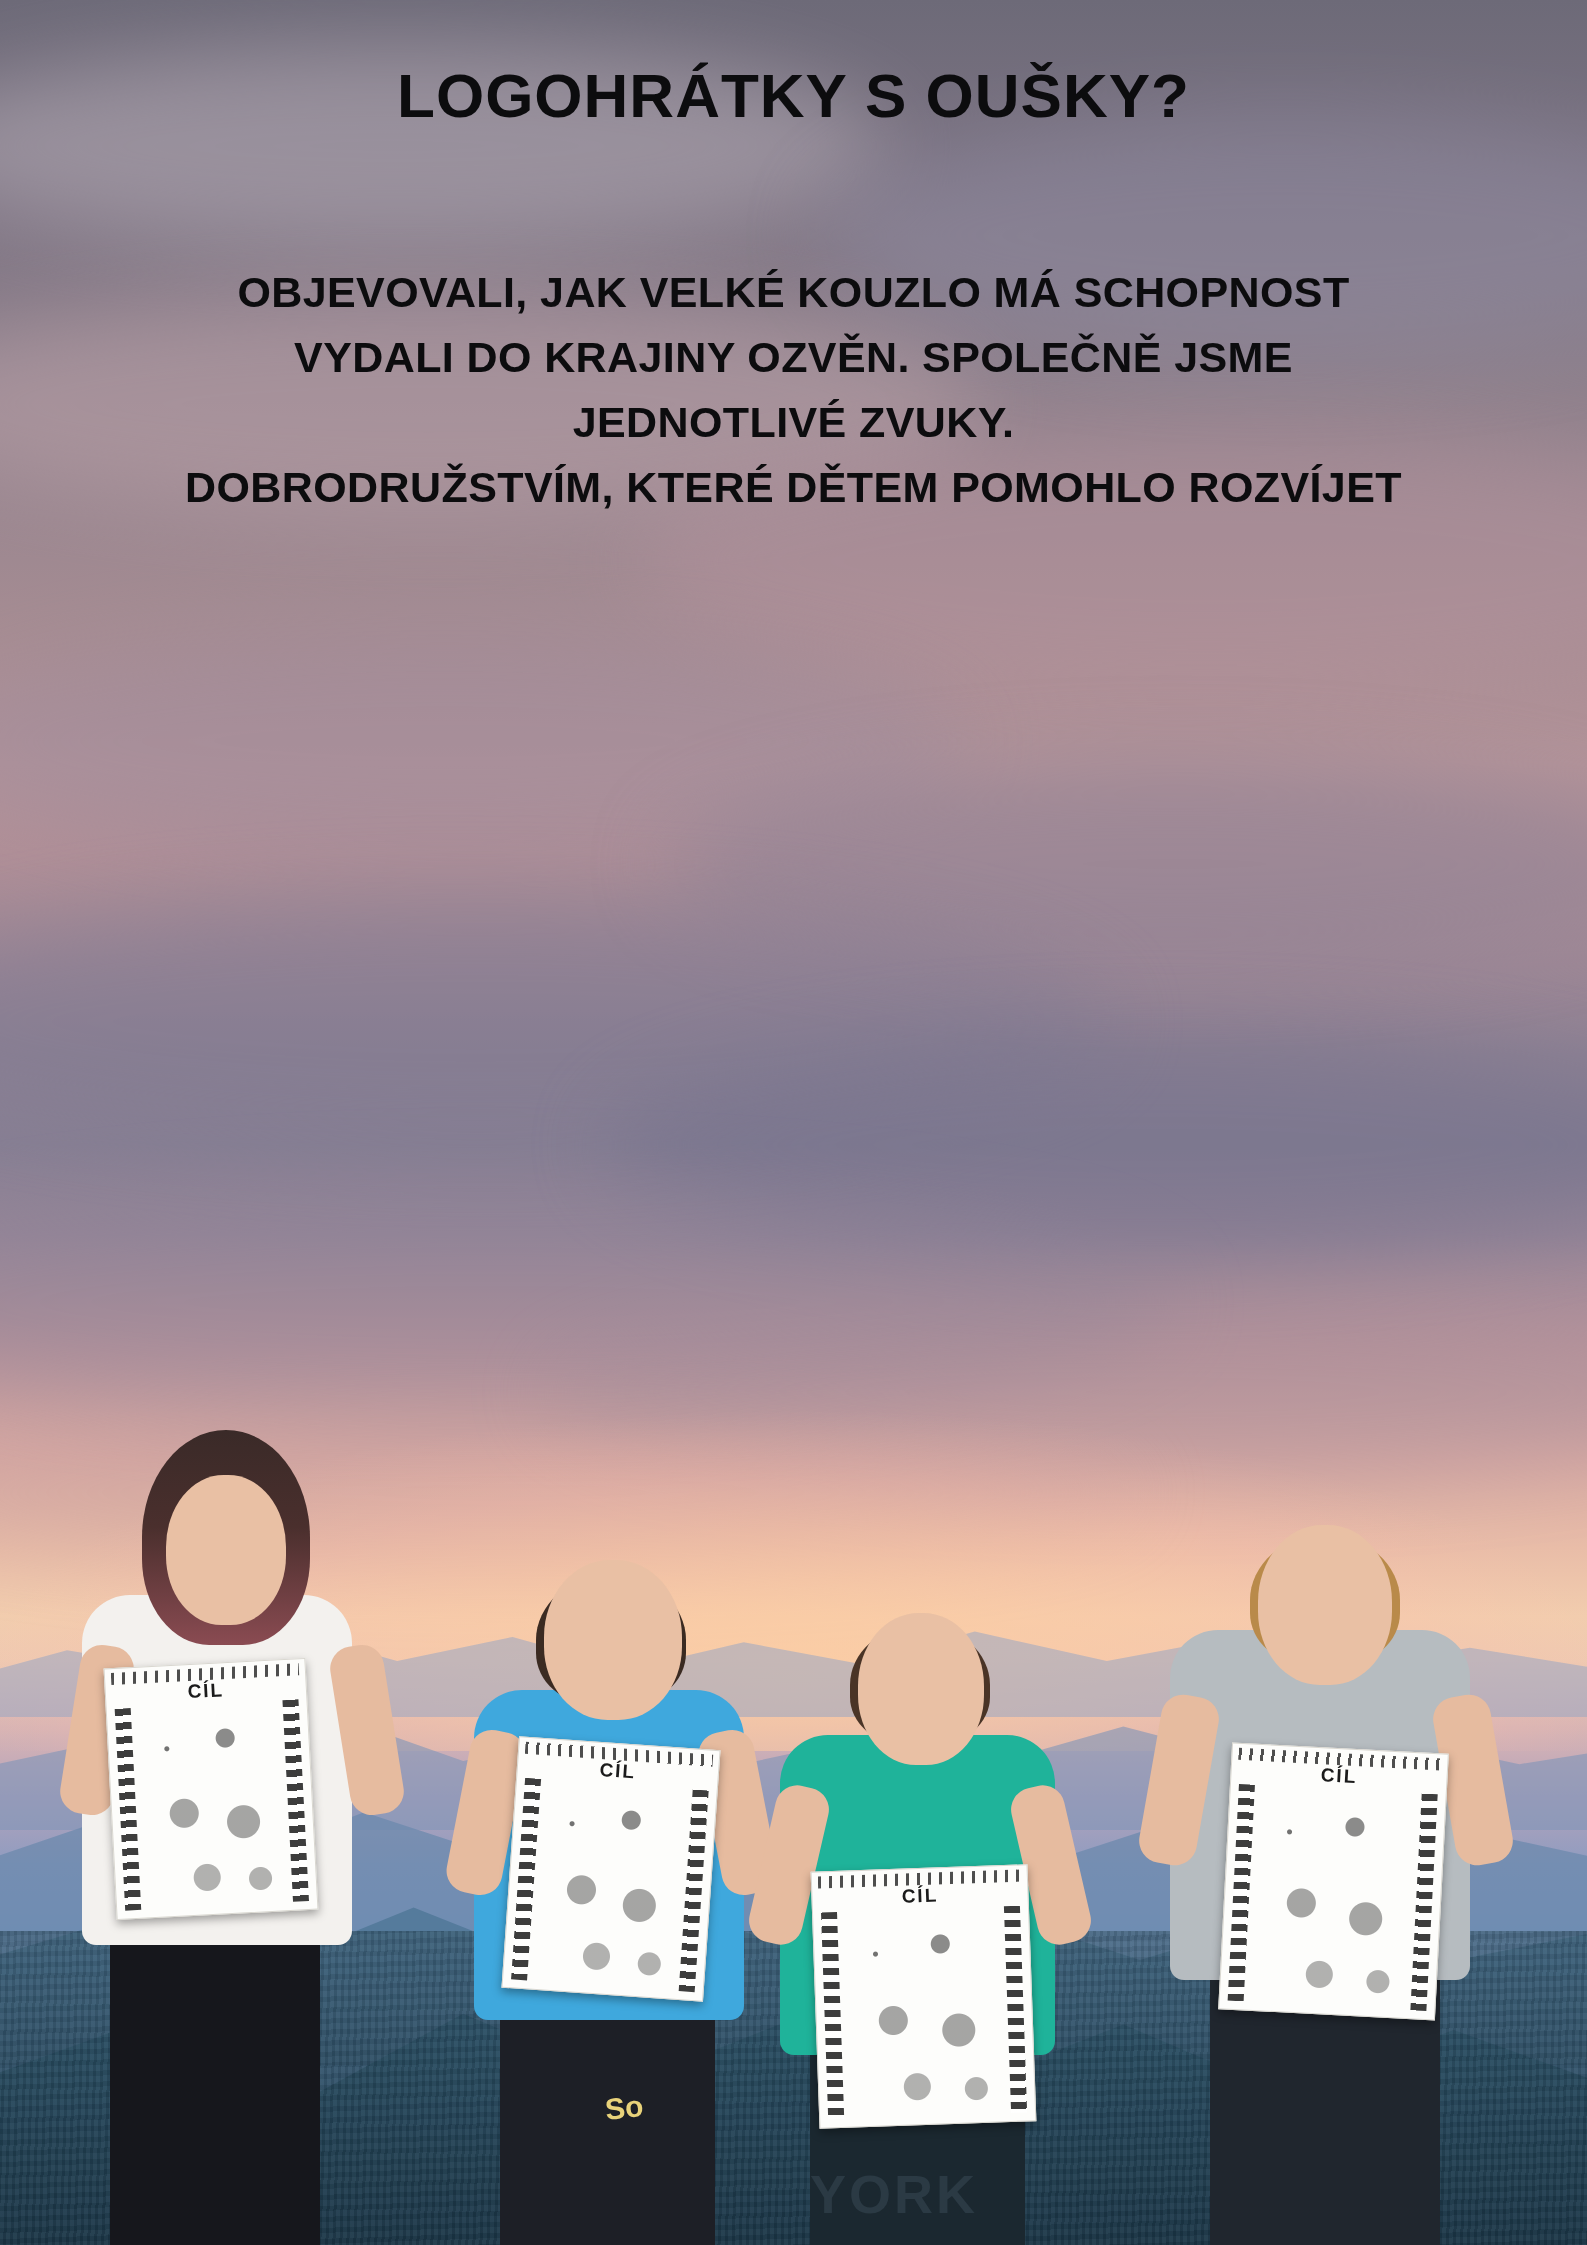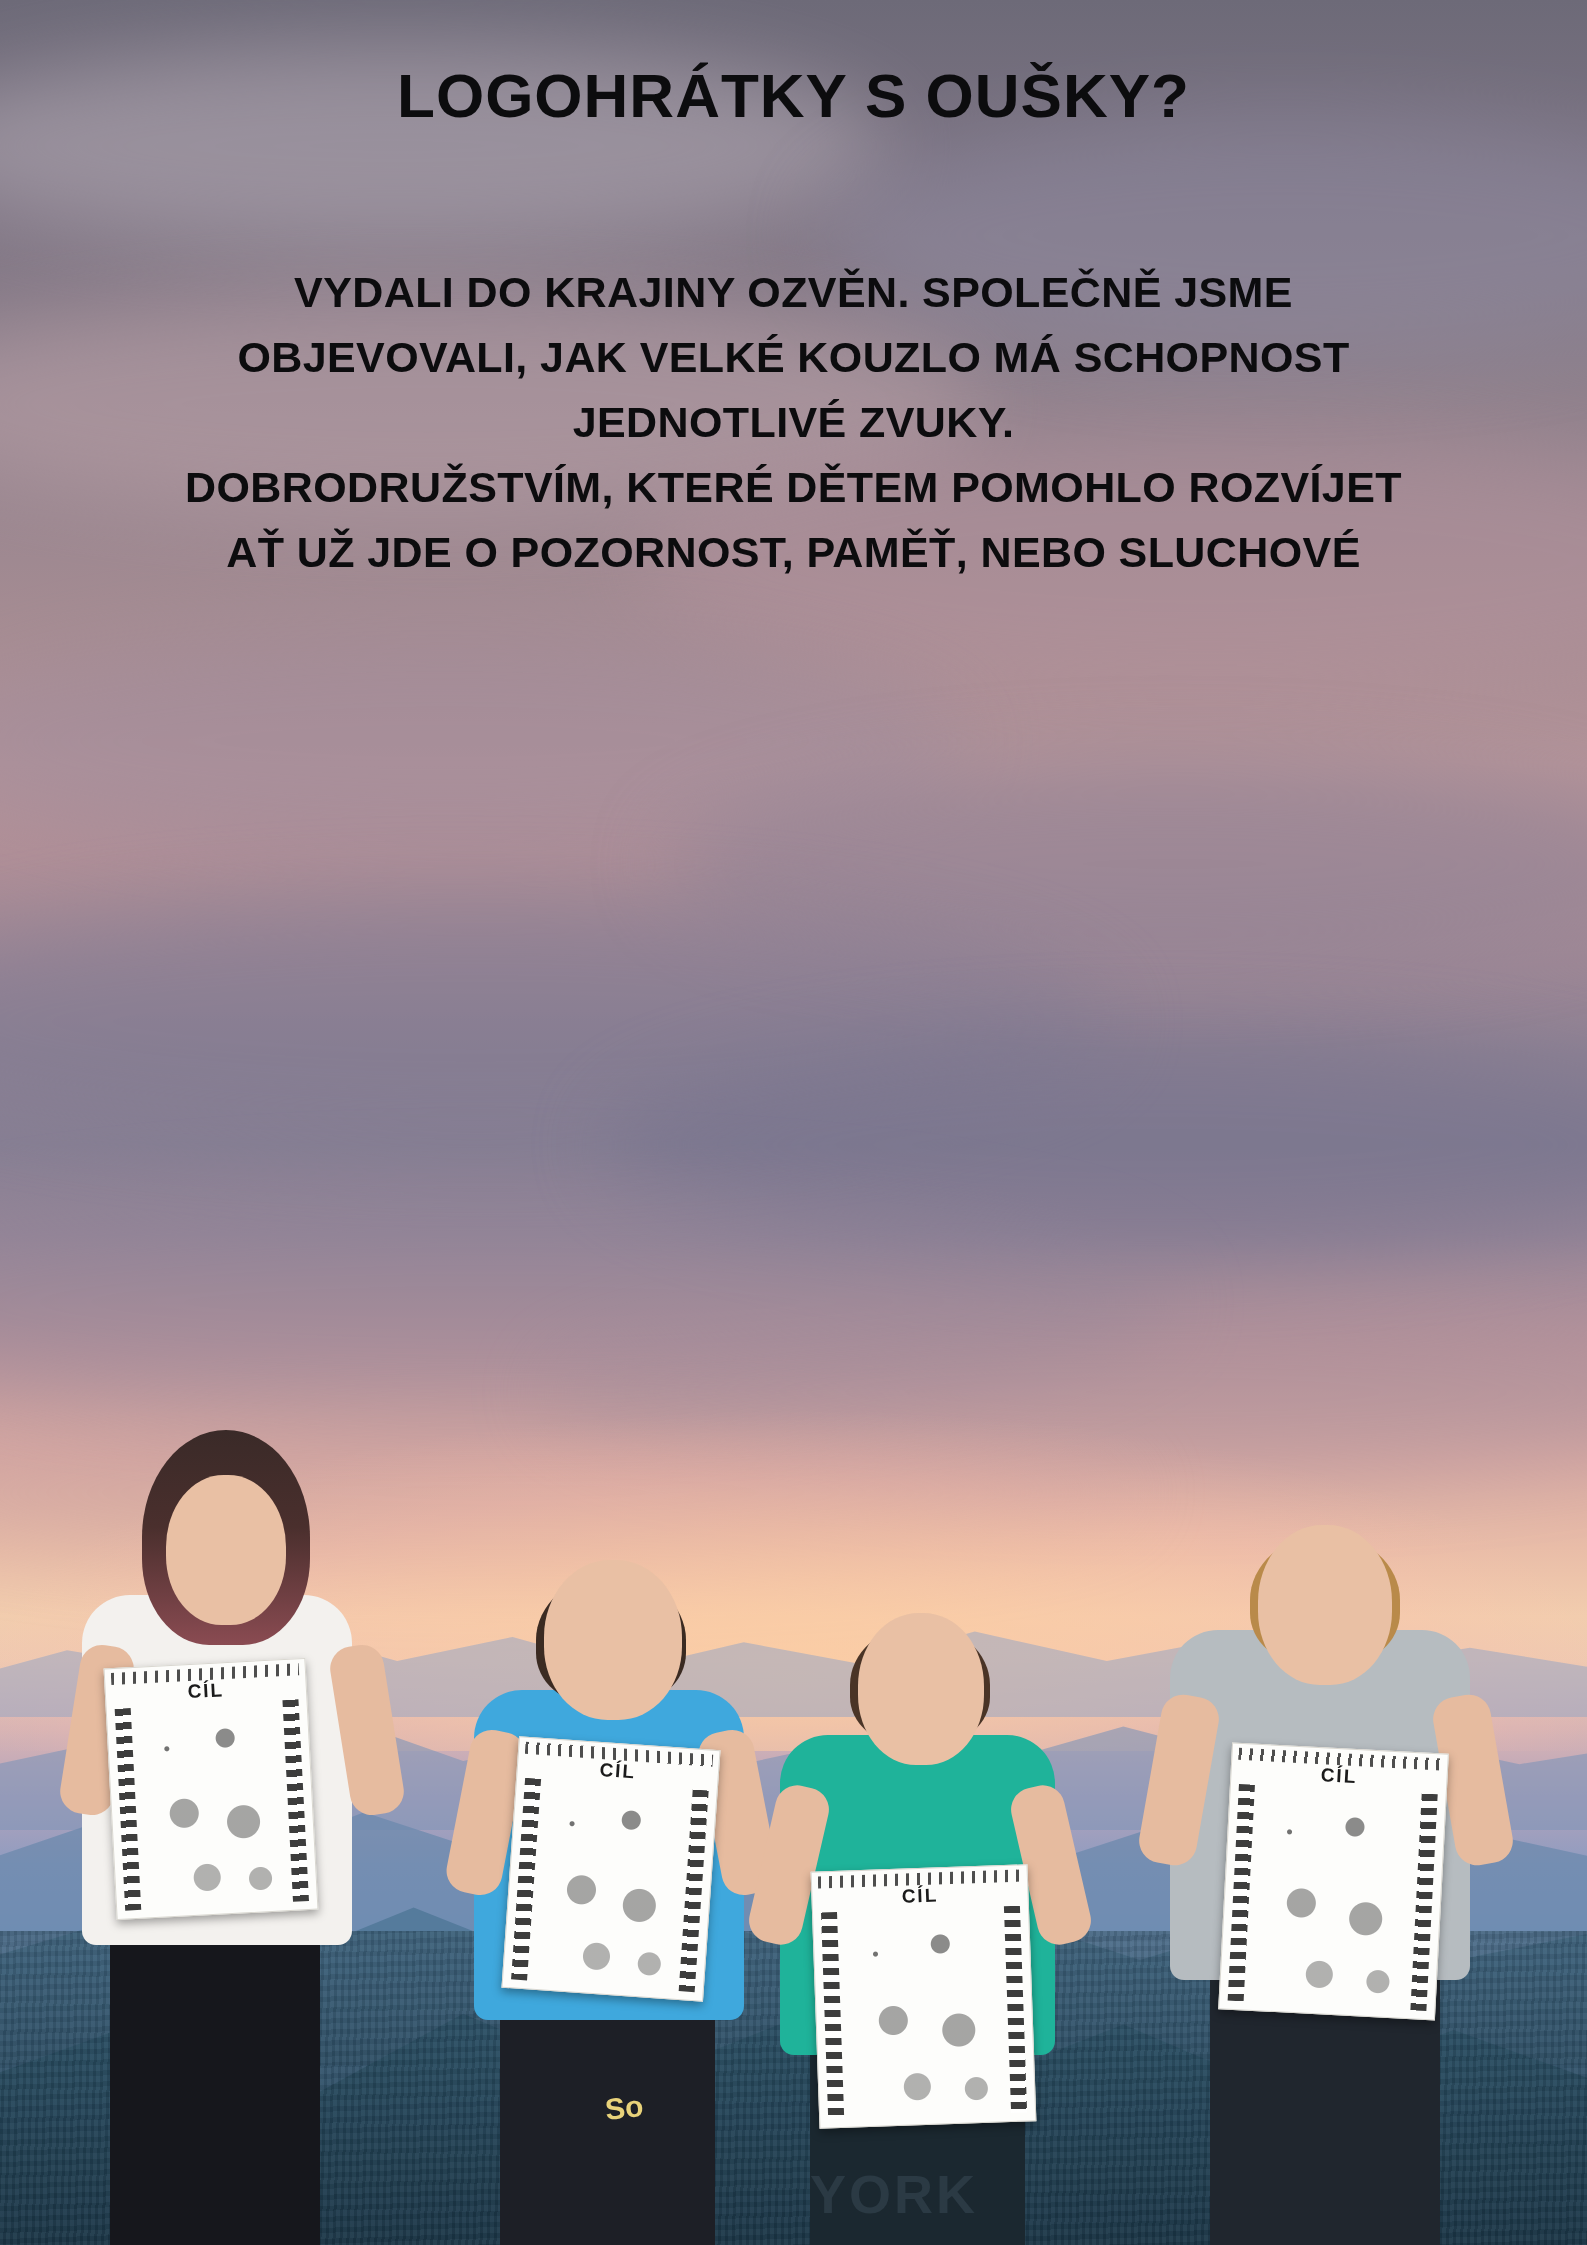--- a/index.html
+++ b/index.html
@@ -340,21 +340,20 @@
         <div class="film-r"></div>
         <div class="doodles"></div>
       </div>
     </div>
 
   </div>
 
   <div class="text-layer">
     <h1 class="headline">LOGOHRÁTKY S OUŠKY?</h1>
     <div class="body-copy">
+      <p>OBJEVOVALI, JAK VELKÉ KOUZLO MÁ SCHOPNOST</p>
       <p>VYDALI DO KRAJINY OZVĚN. SPOLEČNĚ JSME</p>
-      <p>OBJEVOVALI, JAK VELKÉ KOUZLO MÁ SCHOPNOST</p>
       <p>JEDNOTLIVÉ ZVUKY.</p>
       <p>DOBRODRUŽSTVÍM, KTERÉ DĚTEM POMOHLO ROZVÍJET</p>
-      <p>AŤ UŽ JDE O POZORNOST, PAMĚŤ, NEBO SLUCHOVÉ</p>
     </div>
   </div>
 
 </div>
 
 </body></html>

